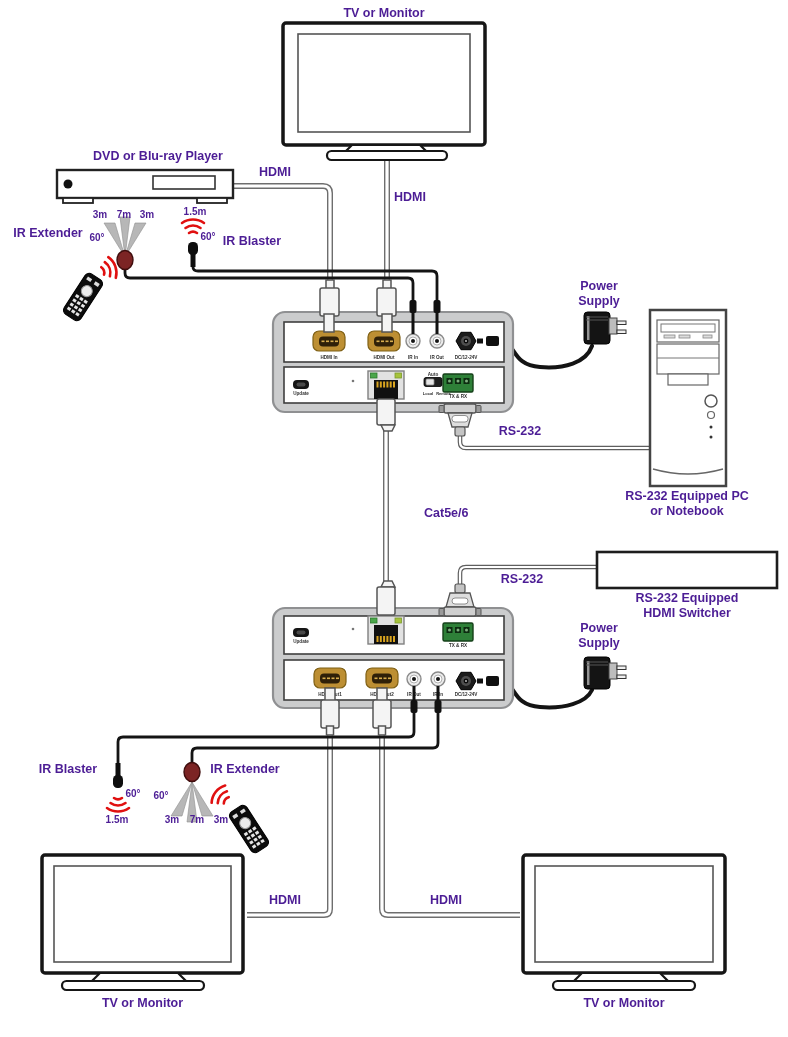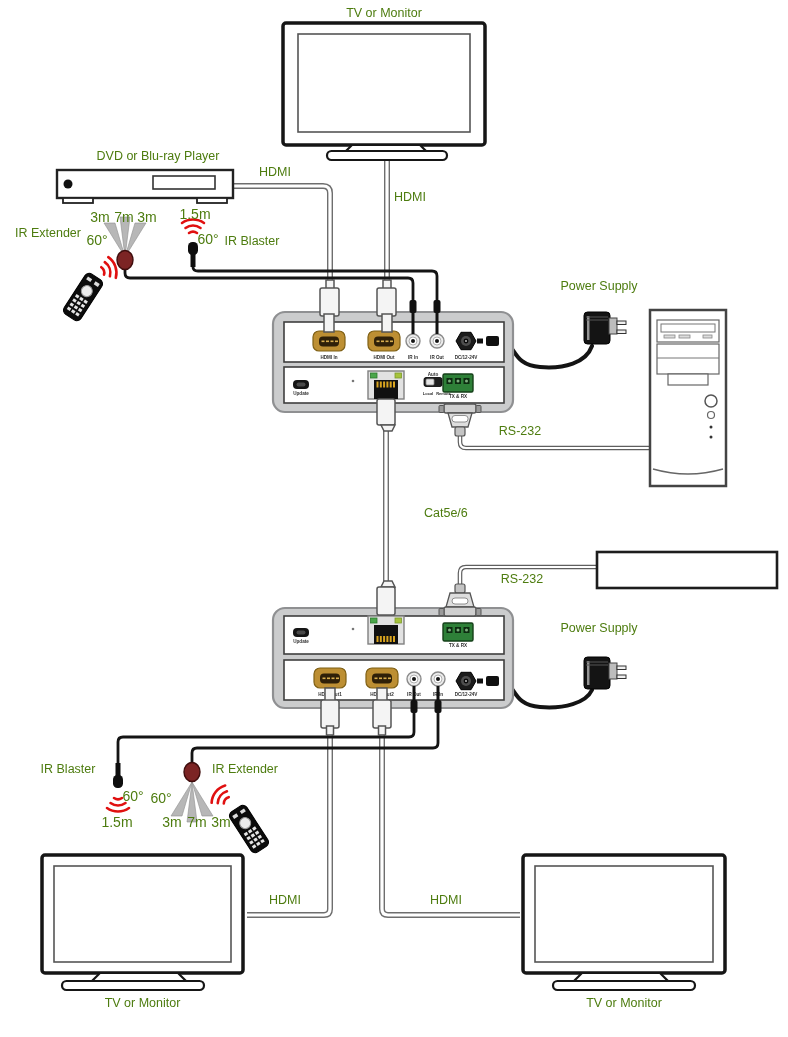--- a/index.html
+++ b/index.html
@@ -1,21 +1,21 @@
 <!DOCTYPE html>
 <html><head>
 <meta charset="utf-8">
 <style>
   html,body{margin:0;padding:0;background:#fff;}
   #stage{position:relative;width:788px;height:1037px;background:#fff;overflow:hidden;
          font-family:"Liberation Sans",sans-serif;}
   #gfx{position:absolute;left:0;top:0;z-index:1;}
-  .lbl{position:absolute;z-index:5;font-family:"Liberation Sans",sans-serif;font-weight:normal;
-       color:#4d7c0f;text-align:center;font-size:12.5px;line-height:1.16;}
-  .lbl.sm{font-size:14px;}
+  .lbl{position:absolute;z-index:5;font-family:"Liberation Sans",sans-serif;font-weight:bold;
+       color:#4c1d95;text-align:center;font-size:12.5px;line-height:1.16;}
+  .lbl.sm{font-size:10px;}
   .pl{font:700 4.6px "Liberation Sans",sans-serif;fill:#2f2f2f;text-anchor:middle;}
   .pl2{font:700 4px "Liberation Sans",sans-serif;fill:#2f2f2f;text-anchor:middle;}
   .tubeA{fill:none;stroke:#6e6e6e;stroke-width:6;}
   .tubeB{fill:none;stroke:#ffffff;stroke-width:3.2;}
   .stubeA{fill:none;stroke:#5f5f5f;stroke-width:4.6;}
   .stubeB{fill:none;stroke:#ffffff;stroke-width:2.2;}
   .cord{fill:none;stroke:#141414;stroke-width:4;stroke-linecap:round;}
   .irwire{fill:none;stroke:#141414;stroke-width:2.8;}
   .wave{fill:none;stroke:#e01010;stroke-width:2.6;stroke-linecap:round;}
   .cone{fill:#b7b7b7;stroke:#8f8f8f;stroke-width:.6;}
@@ -465,23 +465,25 @@
 <div class="lbl sm" style="left:90px;top:209px;width:20px;">3m</div>
 <div class="lbl sm" style="left:114px;top:209px;width:20px;">7m</div>
 <div class="lbl sm" style="left:137px;top:209px;width:20px;">3m</div>
 <div class="lbl sm" style="left:86px;top:232px;width:22px;">60°</div>
 <div class="lbl sm" style="left:178px;top:206px;width:34px;">1.5m</div>
 <div class="lbl sm" style="left:196px;top:231px;width:24px;">60°</div>
 <div class="lbl" style="left:216px;top:234px;width:72px;">IR Blaster</div>
 
 <div class="lbl" style="left:558px;top:279px;width:82px;">Power Supply</div>
 <div class="lbl" style="left:490px;top:424px;width:60px;">RS-232</div>
+<div class="lbl" style="left:622px;top:489px;width:130px;">RS-232 Equipped PC or Notebook</div>
 
 <div class="lbl" style="left:394px;top:506px;width:70px;text-align:left;margin-left:30px;">Cat5e/6</div>
 <div class="lbl" style="left:492px;top:572px;width:60px;">RS-232</div>
+<div class="lbl" style="left:627px;top:591px;width:120px;">RS-232 Equipped HDMI Switcher</div>
 <div class="lbl" style="left:558px;top:621px;width:82px;">Power Supply</div>
 
 <div class="lbl" style="left:30px;top:762px;width:76px;">IR Blaster</div>
 <div class="lbl sm" style="left:121px;top:788px;width:24px;">60°</div>
 <div class="lbl sm" style="left:100px;top:814px;width:34px;">1.5m</div>
 <div class="lbl sm" style="left:150px;top:790px;width:22px;">60°</div>
 <div class="lbl" style="left:203px;top:762px;width:84px;">IR Extender</div>
 <div class="lbl sm" style="left:162px;top:814px;width:20px;">3m</div>
 <div class="lbl sm" style="left:187px;top:814px;width:20px;">7m</div>
 <div class="lbl sm" style="left:211px;top:814px;width:20px;">3m</div>

